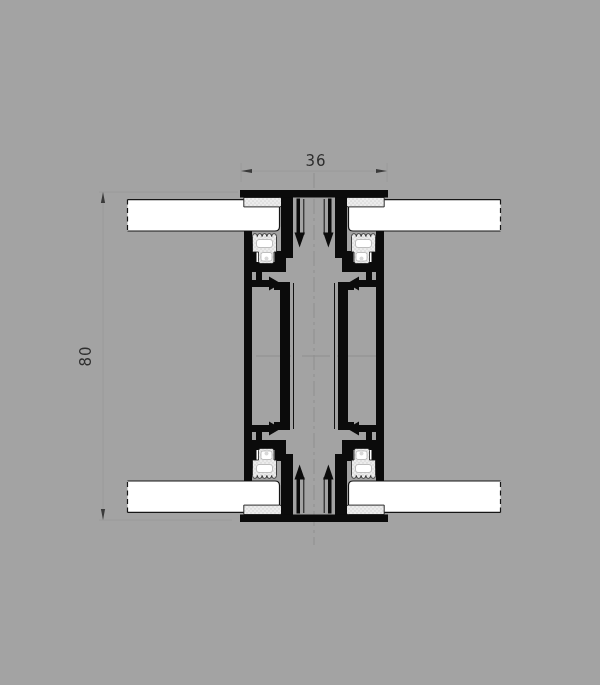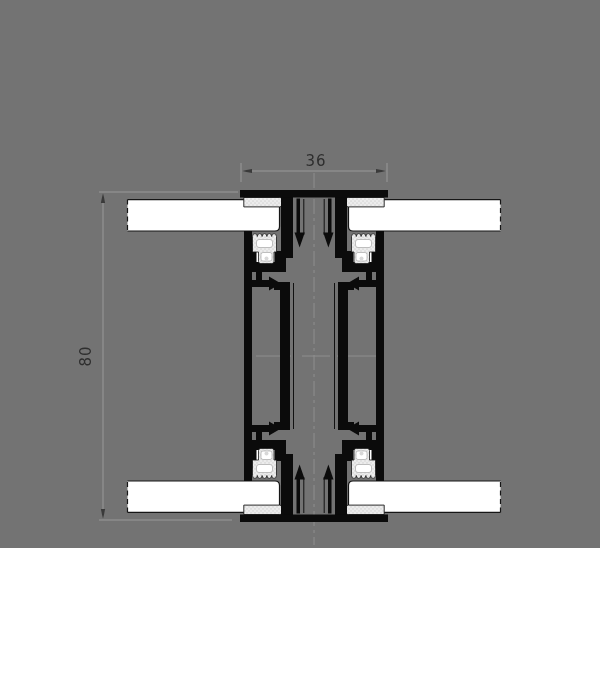--- a/index.html
+++ b/index.html
@@ -6,23 +6,23 @@
     margin: 0;
     padding: 0;
     background: #ffffff;
     width: 600px;
     height: 685px;
     overflow: hidden;
     font-family: "Liberation Sans", sans-serif;
   }
   #stage {
     width: 600px;
-    height: 548px;
+    height: 685px;
     position: relative;
-    background: #737373;
+    background: #a3a3a3;
   }
   svg { display: block; }
   .dim-text {
     font-family: "DejaVu Sans", "Liberation Sans", sans-serif;
     font-size: 15px;
     letter-spacing: 1px;
     fill: #2e2e2e;
   }
   .outline { fill: #0b0b0b; }
   .thinline { stroke: #111111; stroke-width: 1; fill: none; }

